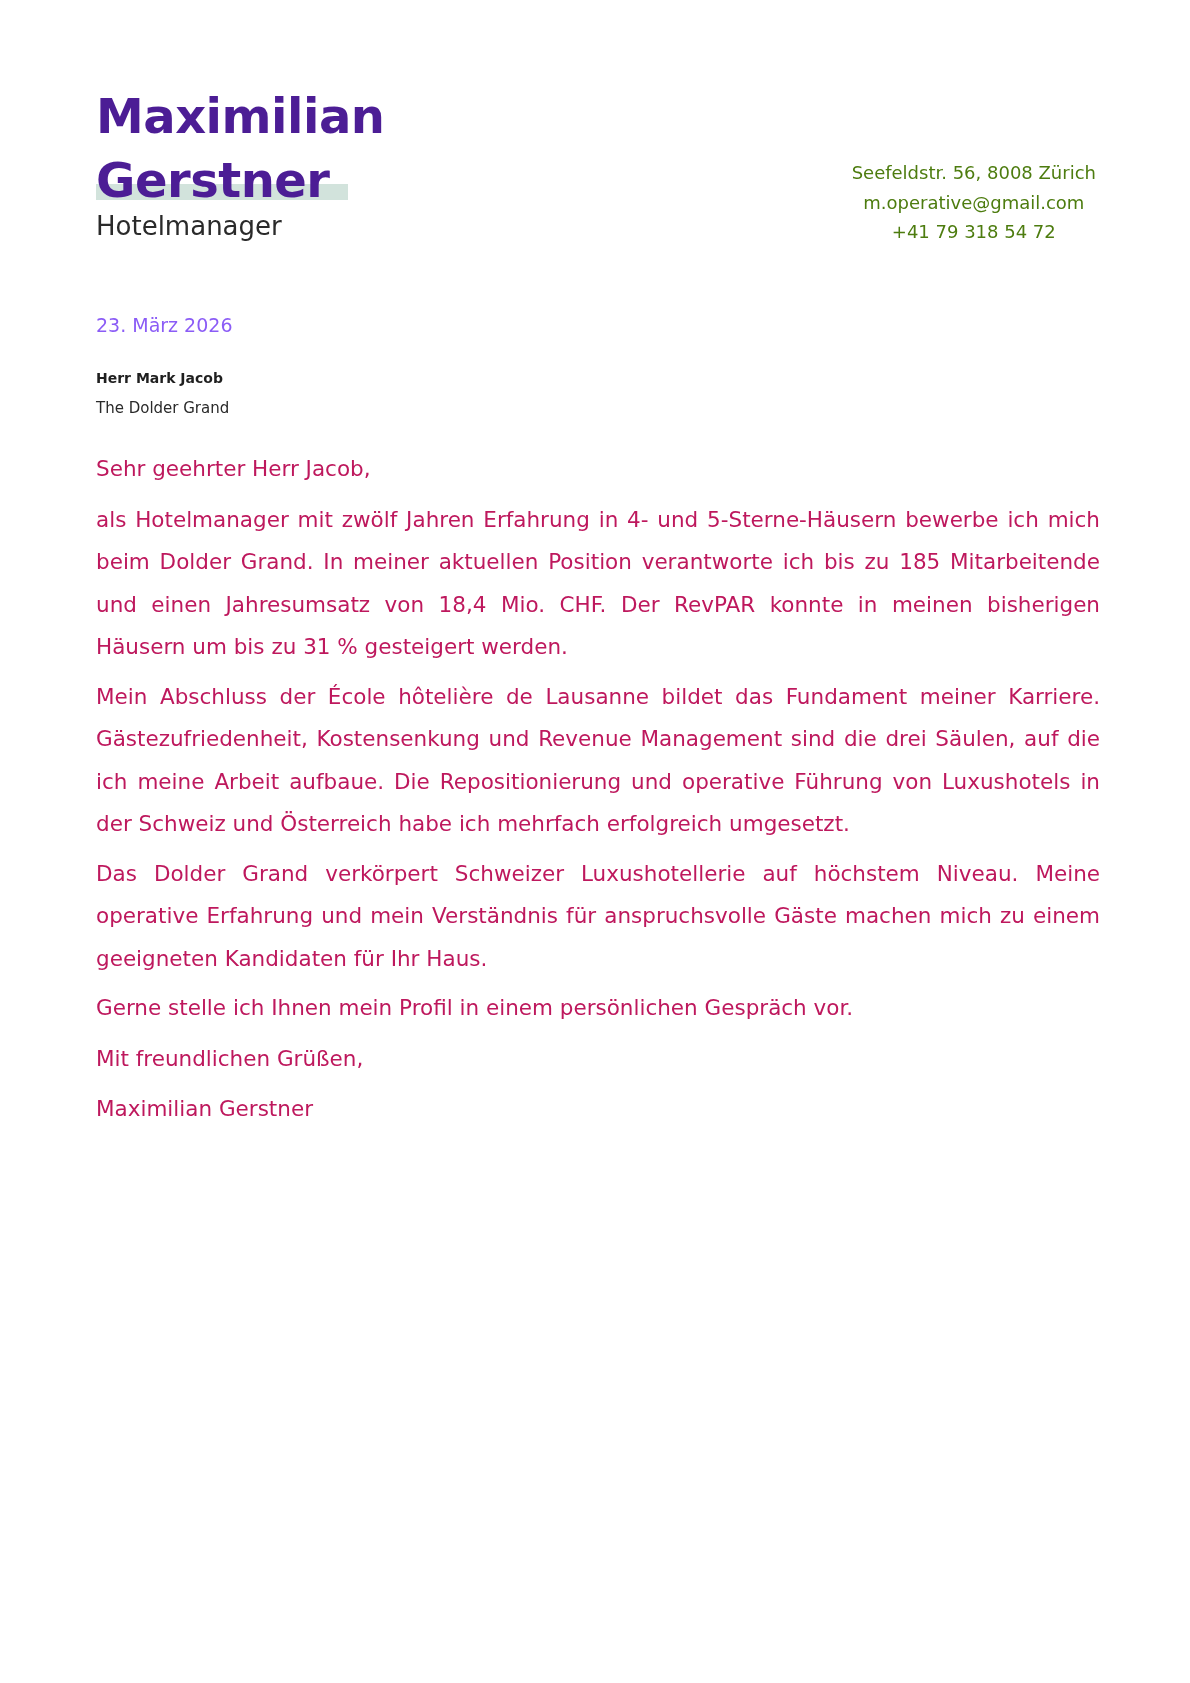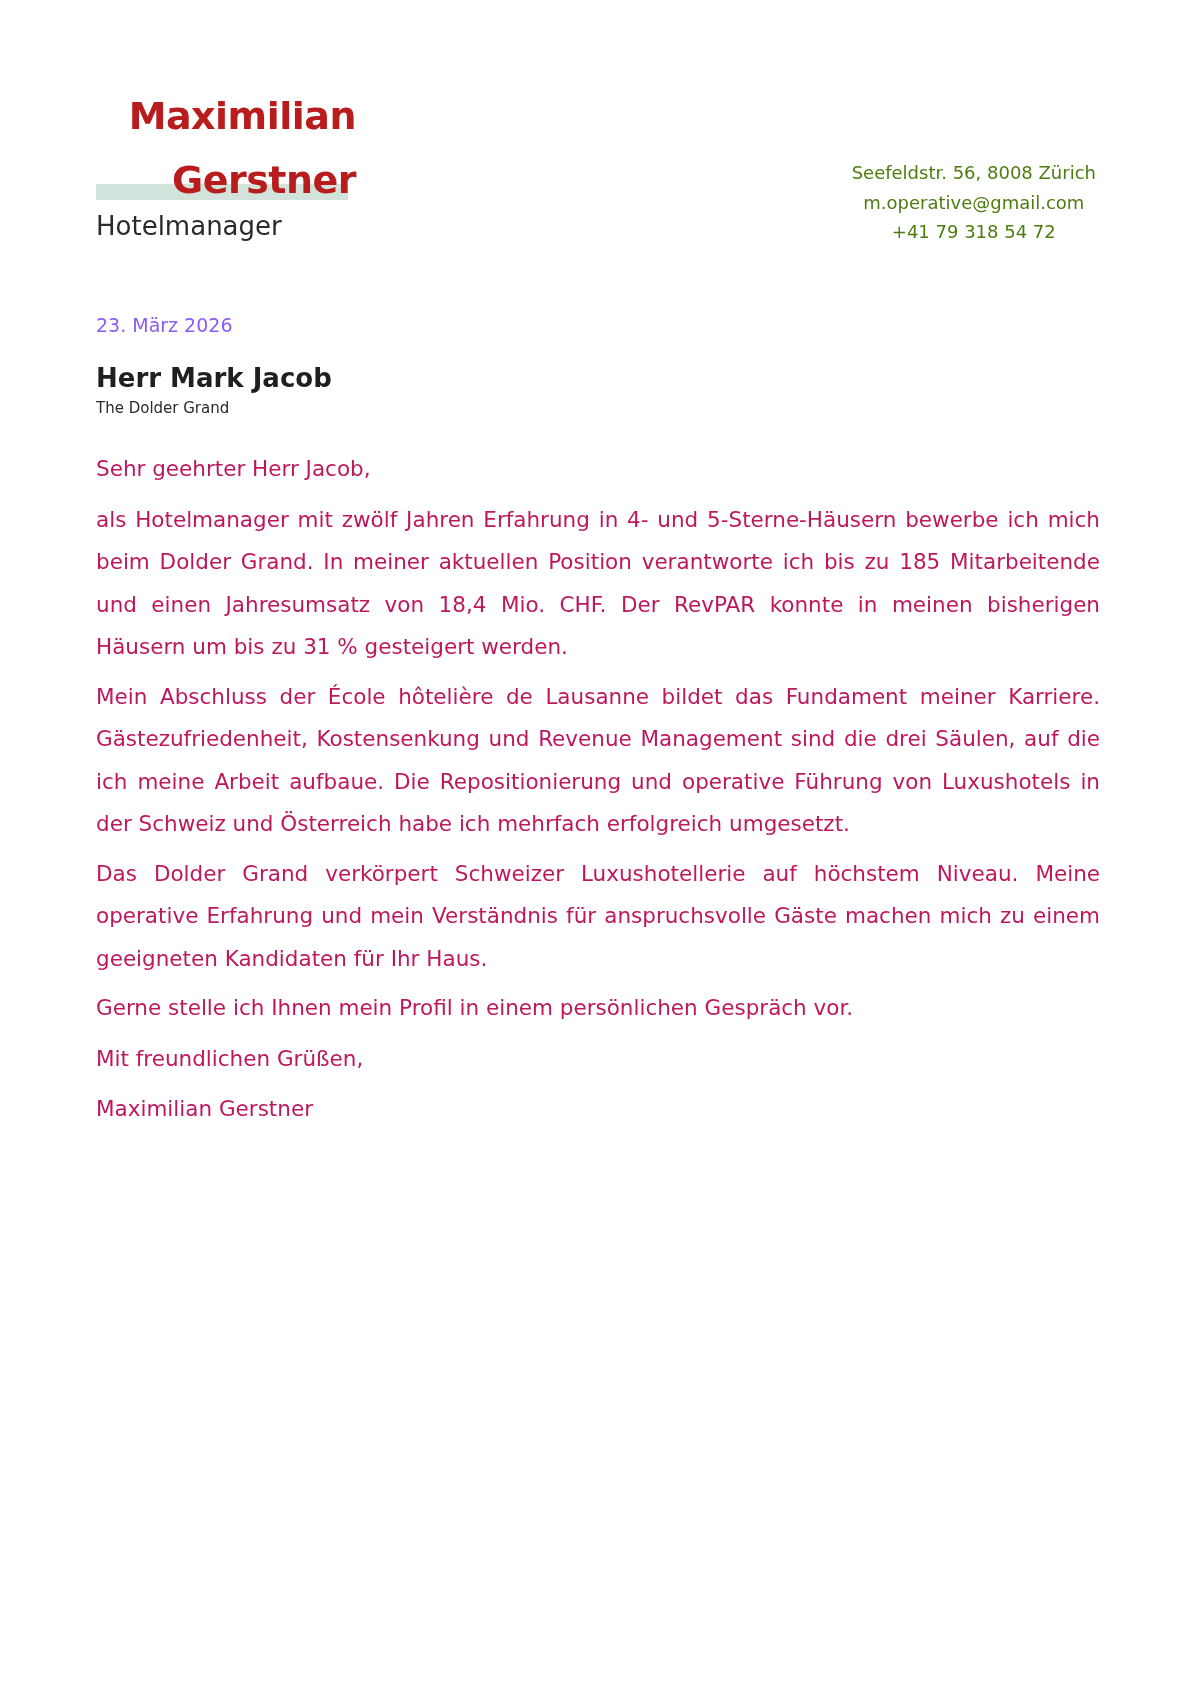--- a/index.html
+++ b/index.html
@@ -23,27 +23,26 @@
     .name-block {
       position: absolute;
       left: 0;
       top: 84px;
       width: 260px;
     }
     .name-line {
       display: block;
       font-family: "DejaVu Sans", sans-serif;
       font-weight: bold;
-      font-size: 38px;
+      font-size: 48px;
       line-height: 64px;
-      color: #b91c1c;
+      color: #4c1d95;
       letter-spacing: -0.5px;
       position: relative;
       z-index: 2;
-      text-align: right;
     }
     .name-highlight {
       position: absolute;
       left: 0;
       top: 100px;
       width: 252px;
       height: 16px;
       background: #d2e3dc;
       z-index: 1;
     }
@@ -73,21 +72,21 @@
       line-height: 26px;
       color: #8b5cf6;
     }
     .recipient {
       position: absolute;
       left: 0;
       top: 363px;
     }
     .recipient-name {
       font-weight: bold;
-      font-size: 26px;
+      font-size: 14px;
       line-height: 30px;
       color: #1f1f1f;
     }
     .recipient-company {
       font-size: 15px;
       line-height: 30px;
       color: #2a2a2a;
     }
     .letter-body {
       position: absolute;

